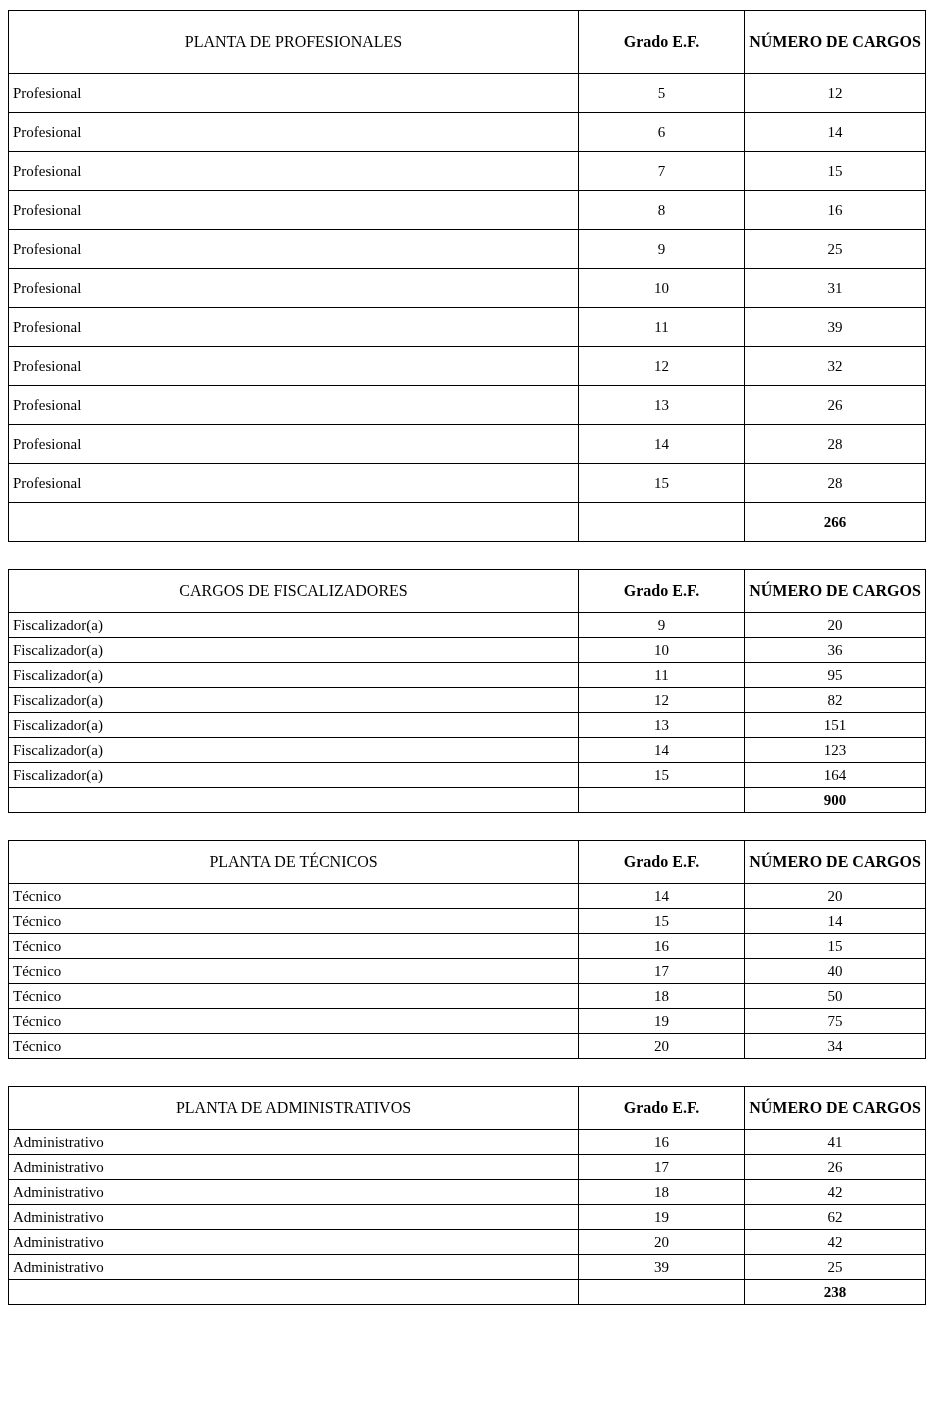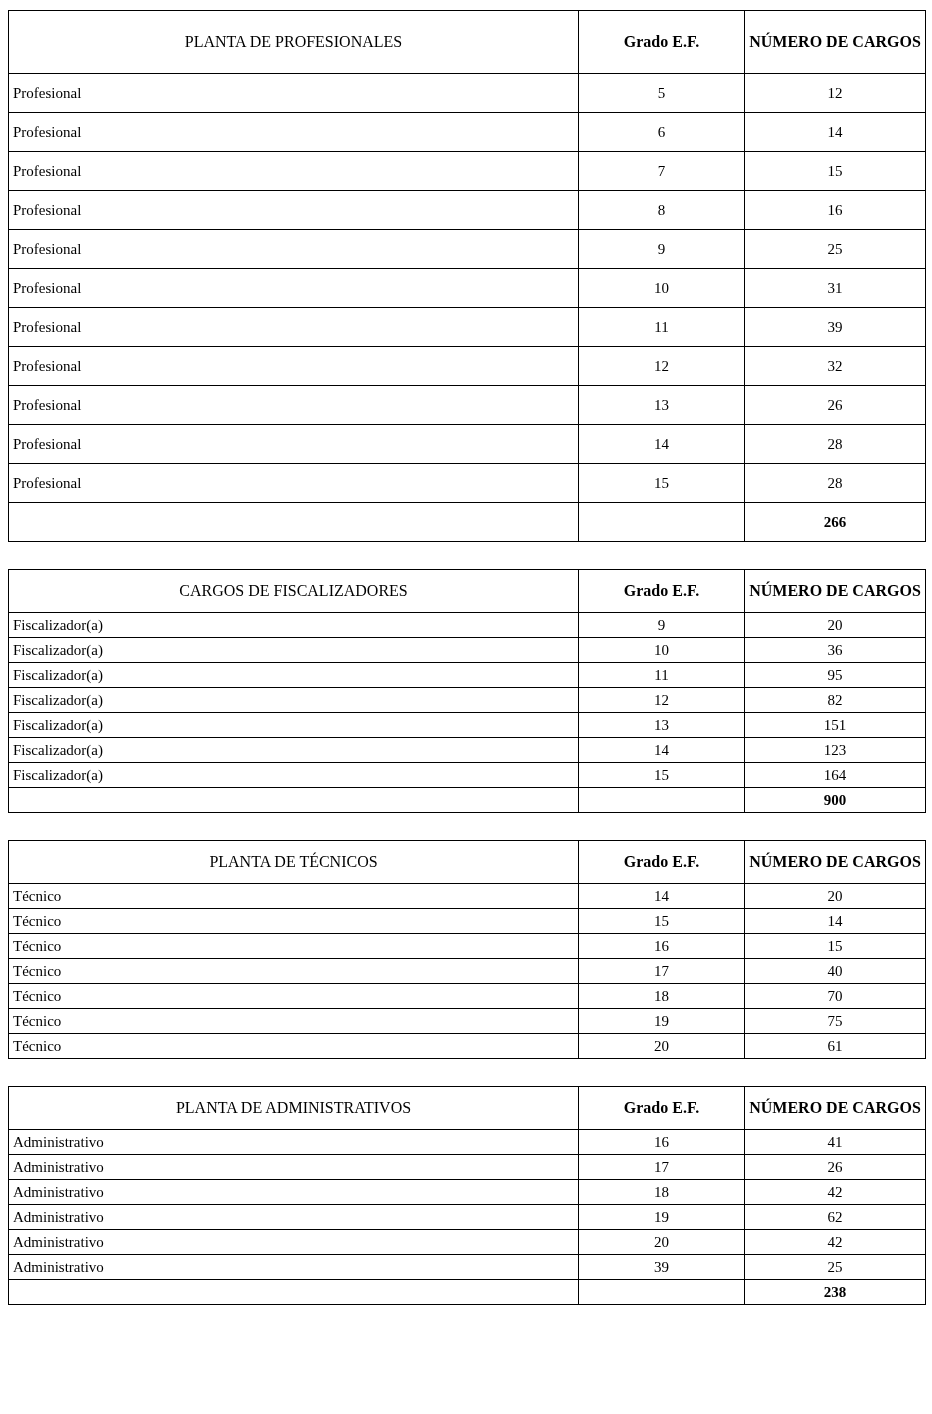--- a/index.html
+++ b/index.html
@@ -226,31 +226,31 @@
             <td class="num">15</td>
           </tr>
           <tr>
             <td class="name">Técnico</td>
             <td class="num">17</td>
             <td class="num">40</td>
           </tr>
           <tr>
             <td class="name">Técnico</td>
             <td class="num">18</td>
-            <td class="num">70</td>
+            <td class="num">50</td>
           </tr>
           <tr>
             <td class="name">Técnico</td>
             <td class="num">19</td>
             <td class="num">75</td>
           </tr>
           <tr>
             <td class="name">Técnico</td>
             <td class="num">20</td>
-            <td class="num">61</td>
+            <td class="num">34</td>
           </tr>
         </tbody>
   </table>
 
   <table class="planta-table compact">
     <colgroup>
       <col class="c-name">
       <col class="c-grado">
       <col class="c-cargos">
     </colgroup>

